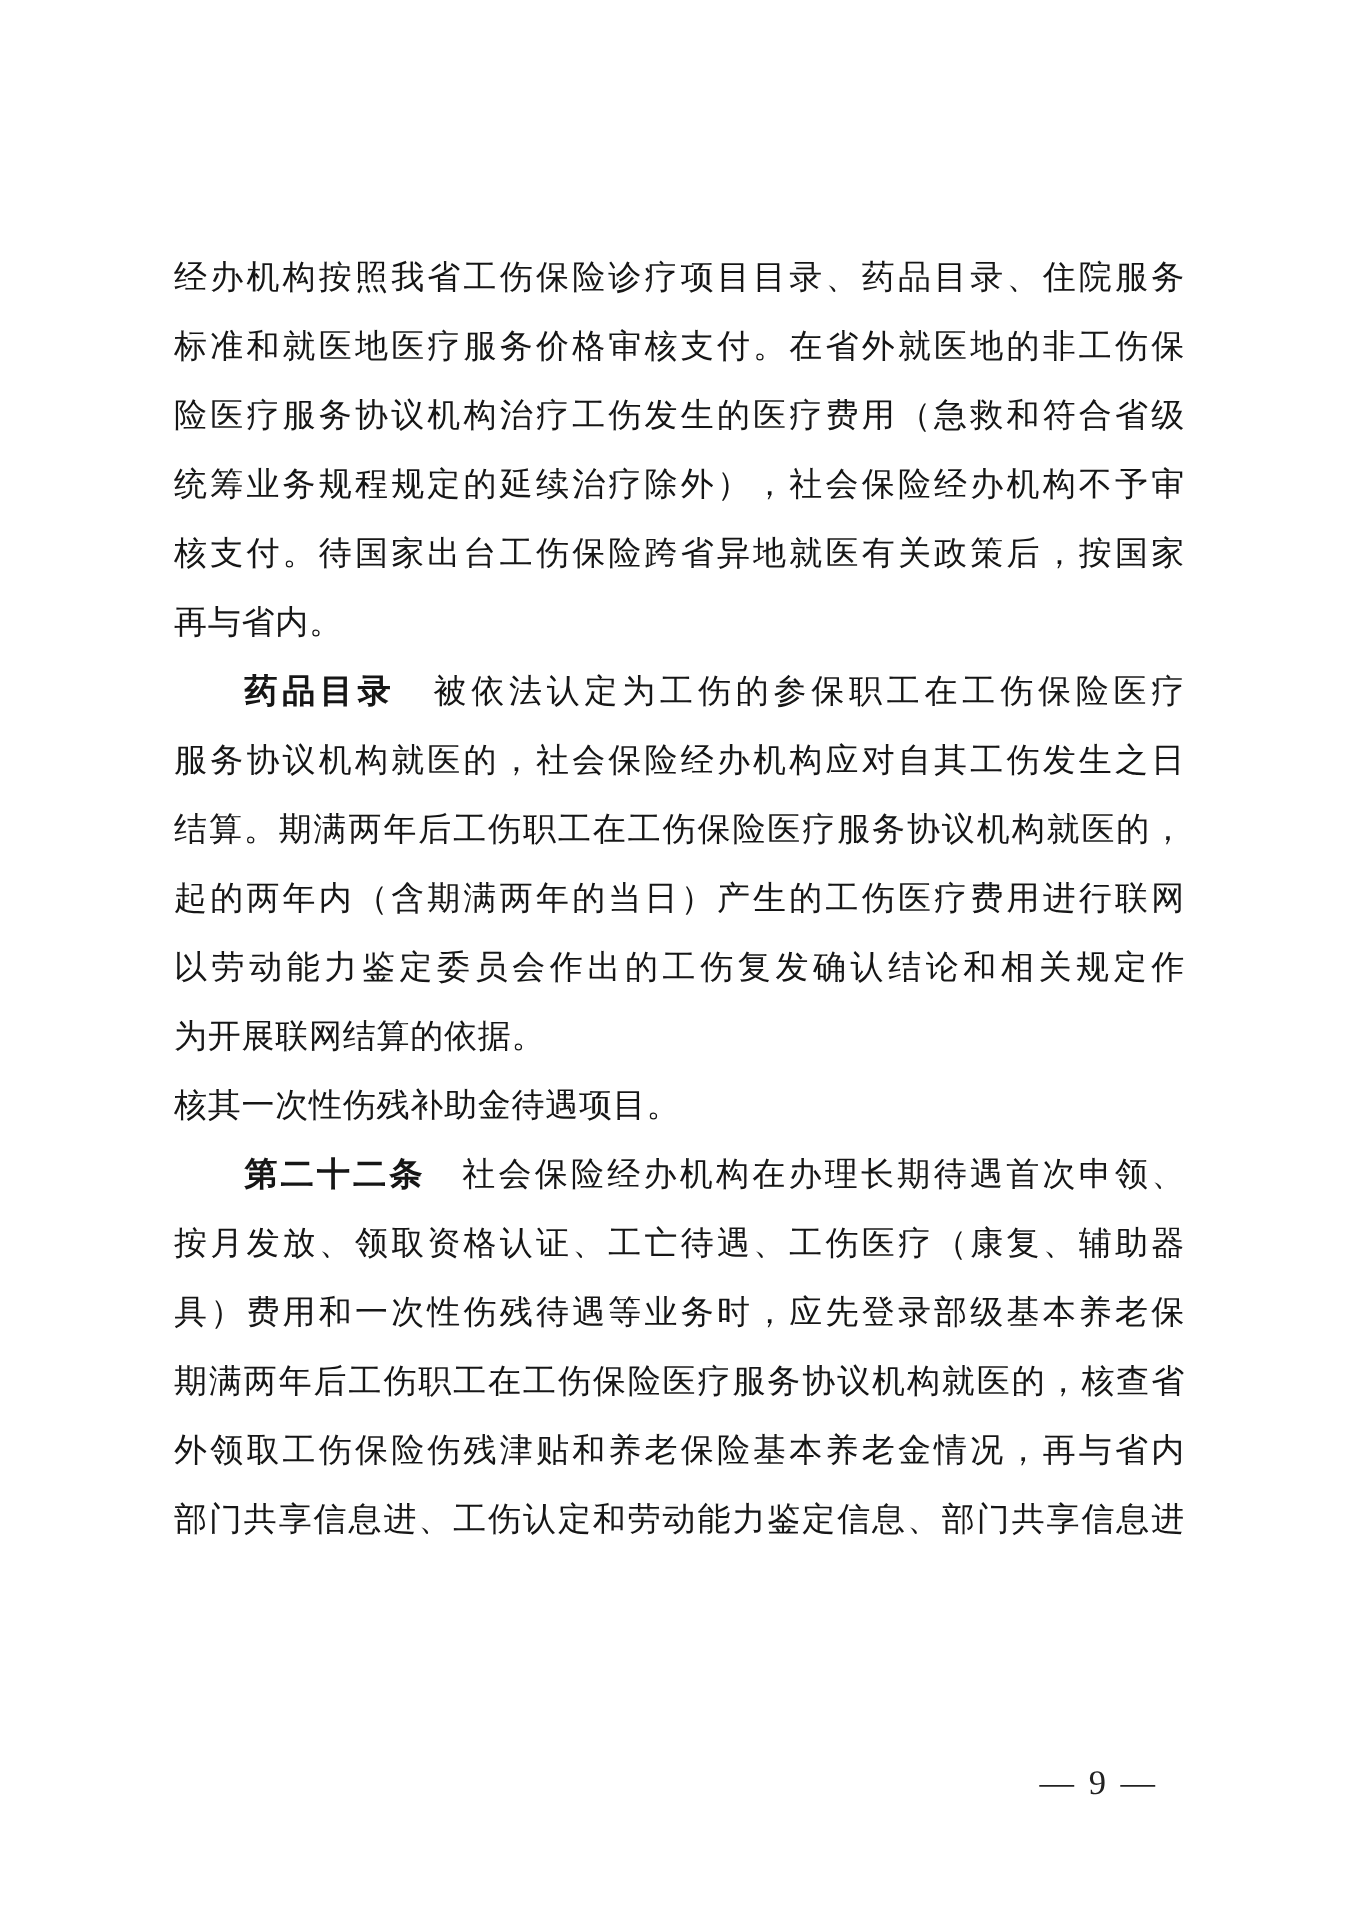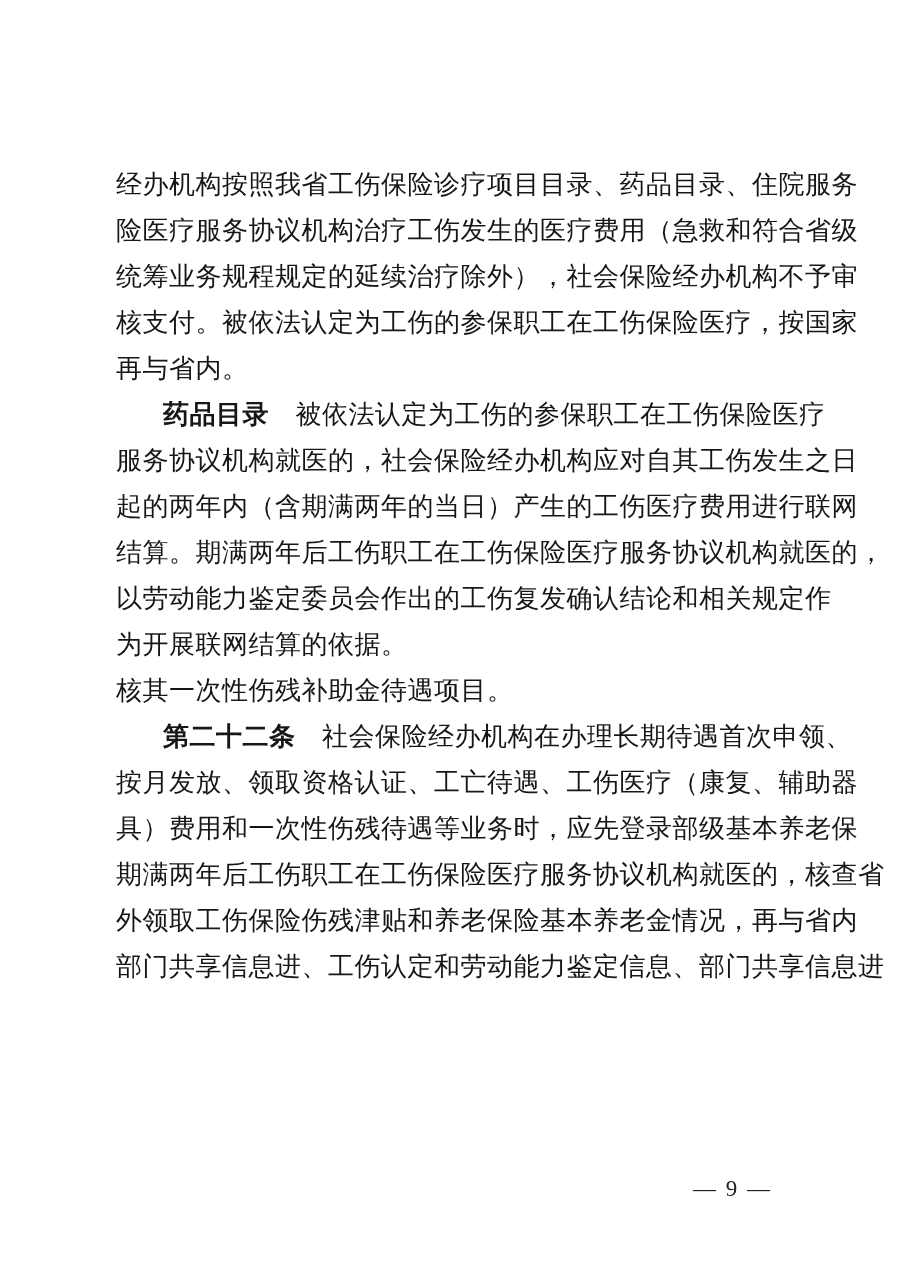--- a/index.html
+++ b/index.html
@@ -19,21 +19,21 @@
   }
   .content {
     position: absolute;
     left: 116px;
     top: 162px;
     width: 674px;
   }
   .line {
     height: 46px;
     line-height: 46px;
-    font-size: 26px;
+    font-size: 22px;
     letter-spacing: 0.5px;
     text-align: justify;
     text-align-last: justify;
     white-space: nowrap;
     overflow: visible;
   }
   .line.last {
     text-align-last: left;
   }
   .line.indent {
@@ -50,28 +50,29 @@
     letter-spacing: 2px;
     color: #222222;
   }
 </style>
 </head>
 <body>
 
 <div class="page">
   <div class="content">
       <div class="line"><span>经办机构按照我省工伤保险诊疗项目目录、药品目录、住院服务</span></div>
+      <div class="line"><span>标准和就医地医疗服务价格审核支付。在省外就医地的非工伤保</span></div>
       <div class="line"><span>险医疗服务协议机构治疗工伤发生的医疗费用（急救和符合省级</span></div>
       <div class="line"><span>统筹业务规程规定的延续治疗除外），社会保险经办机构不予审</span></div>
-      <div class="line"><span>核支付。被依法认定为工伤的参保职工在工伤保险医疗，按国家</span></div>
+      <div class="line"><span>核支付。待国家出台工伤保险跨省异地就医有关政策后，按国家</span></div>
       <div class="line last"><span>再与省内。</span></div>
       <div class="line indent"><b>药品目录</b><span>　被依法认定为工伤的参保职工在工伤保险医疗</span></div>
       <div class="line"><span>服务协议机构就医的，社会保险经办机构应对自其工伤发生之日</span></div>
+      <div class="line"><span>结算。期满两年后工伤职工在工伤保险医疗服务协议机构就医的，</span></div>
       <div class="line"><span>起的两年内（含期满两年的当日）产生的工伤医疗费用进行联网</span></div>
-      <div class="line"><span>结算。期满两年后工伤职工在工伤保险医疗服务协议机构就医的，</span></div>
       <div class="line"><span>以劳动能力鉴定委员会作出的工伤复发确认结论和相关规定作</span></div>
       <div class="line last"><span>为开展联网结算的依据。</span></div>
       <div class="line last"><span>核其一次性伤残补助金待遇项目。</span></div>
       <div class="line indent"><b>第二十二条</b><span>　社会保险经办机构在办理长期待遇首次申领、</span></div>
       <div class="line"><span>按月发放、领取资格认证、工亡待遇、工伤医疗（康复、辅助器</span></div>
       <div class="line"><span>具）费用和一次性伤残待遇等业务时，应先登录部级基本养老保</span></div>
       <div class="line"><span>期满两年后工伤职工在工伤保险医疗服务协议机构就医的，核查省</span></div>
       <div class="line"><span>外领取工伤保险伤残津贴和养老保险基本养老金情况，再与省内</span></div>
       <div class="line"><span>部门共享信息进、工伤认定和劳动能力鉴定信息、部门共享信息进</span></div>
     </div>

